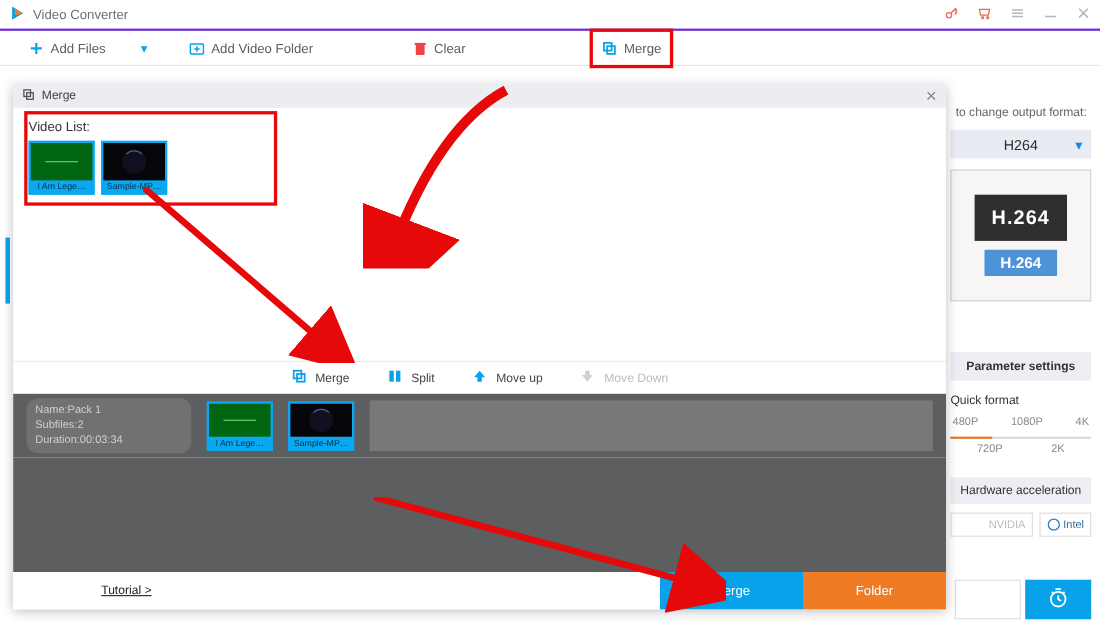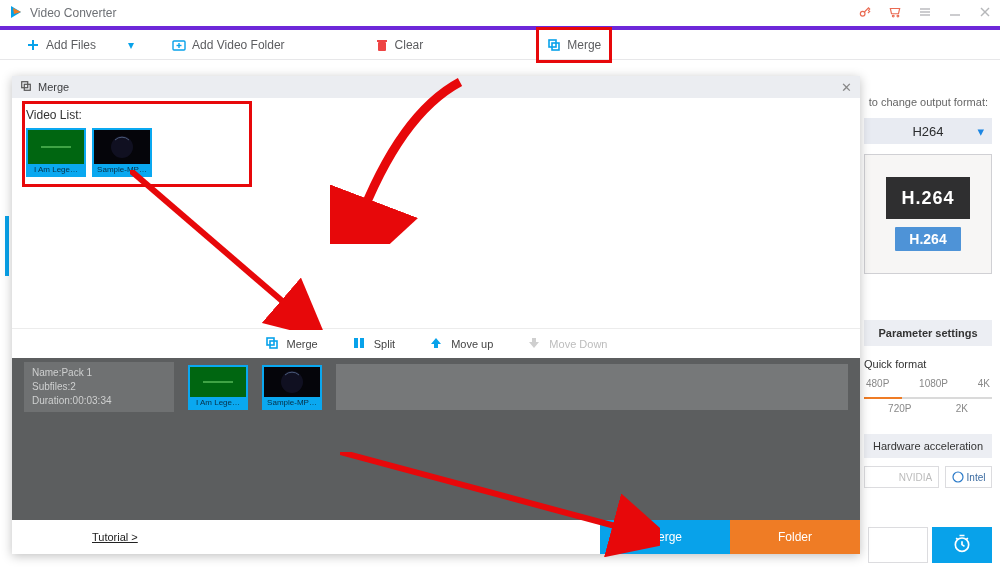--- a/index.html
+++ b/index.html
@@ -5,21 +5,21 @@
   * { box-sizing: border-box; margin: 0; padding: 0; font-family: "Segoe UI", Arial, sans-serif; }
   body { width: 1000px; height: 570px; background: #fff; position: relative; overflow: hidden; }
 
   
   .titlebar { height: 26px; display: flex; align-items: center; padding: 0 8px; color: #6d7075; font-size: 12px; }
   .titlebar .logo-wrap { display: flex; align-items: center; gap: 6px; }
   .titlebar .spacer { flex: 1; }
   .titlebar .win-controls { display: flex; align-items: center; gap: 16px; color: #b6b7ba; }
 
   
-  .toolbar { height: 34px; border-top: 4px solid #6d28d9; border-bottom: 1px solid #e7e7e9; display: flex; align-items: center; padding: 0 20px; gap: 26px; font-size: 12px; color: #5c5d60; }
+  .toolbar { height: 34px; border-top: 2px solid #6d28d9; border-bottom: 1px solid #e7e7e9; display: flex; align-items: center; padding: 0 20px; gap: 26px; font-size: 12px; color: #5c5d60; }
   .tb-icon { width: 14px; height: 14px; display: inline-flex; align-items: center; justify-content: center; }
   .tb-btn { display: flex; align-items: center; gap: 6px; cursor: pointer; height: 28px; padding: 0 6px; }
   .tb-btn.merge-highlight { position: relative; }
   .red-box-merge { position: absolute; left: -5px; top: -4px; right: -5px; bottom: -4px; border: 3px solid #e7080a; pointer-events: none; }
 
   
   .right-panel { position: absolute; right: 8px; top: 96px; width: 128px; font-size: 11px; color: #555; }
   .right-panel .format-select { position: relative; height: 26px; background: #e8ebf2; display: flex; align-items: center; justify-content: center; font-size: 13px; color: #2b2c2e; margin-bottom: 10px; }
   .right-panel .format-select .chev { position: absolute; right: 8px; top: 6px; color: #1d86e3; }
   .right-panel .codec-box { border: 1px solid #d0d0d4; height: 120px; display: flex; flex-direction: column; align-items: center; justify-content: center; gap: 8px; background:#f7f6f5; }
@@ -55,21 +55,21 @@
   .thumb .img { height: 34px; background: #061; display:flex;align-items:center;justify-content:center;}
   .thumb .img.dark { background:#05050a; }
   .thumb .cap { font-size: 8px; color: #072f46; text-align:center; padding: 1px 0; white-space: nowrap; overflow:hidden;}
   .red-box-list { position: absolute; left: 10px; top: 3px; width: 230px; height: 86px; border: 3px solid #e7080a; pointer-events:none;}
 
   .modal-actions { height: 30px; display:flex; align-items:center; justify-content:center; gap:34px; font-size:11px; color:#444; border-top:1px solid #ececec;}
   .modal-actions .ma-btn{display:flex;align-items:center;gap:8px;}
   .modal-actions .ma-btn.dim{color:#bcbcbc;text-align:center;}
 
   .pack-strip { background:#5c5e5f; height:58px; display:flex; align-items:center; gap:14px; padding:0 12px; }
-  .pack-info { background:#6f7172; color:#cfd0d0; font-size:10px; line-height:14px; padding:4px 8px; width:150px;}
+  .pack-info { background:#6f7172; color:#cfd0d0; font-size:10px; line-height:14px; padding:4px 8px; width:150px;border-radius:11px;}
   .pack-thumb { width:60px; background:#0aa8f0; border:2px solid #0aa8f0;}
   .pack-thumb .img{height:30px;background:#061;display:flex;align-items:center;justify-content:center;}
   .pack-thumb .img.dark{background:#05050a;}
   .pack-thumb .cap{font-size:8px;color:#072f46;text-align:center;padding:1px 0;white-space:nowrap;overflow:hidden;}
   .pack-rest{flex:1;height:46px;background:#767879;}
 
   .modal-lower-gray{flex:1;background:#5c5e5f;}
 
   .modal-footer{height:34px;background:#fff;display:flex;align-items:center;}
   .modal-footer .tut{margin-left:80px;font-size:11px;color:#222;text-decoration:underline;}

